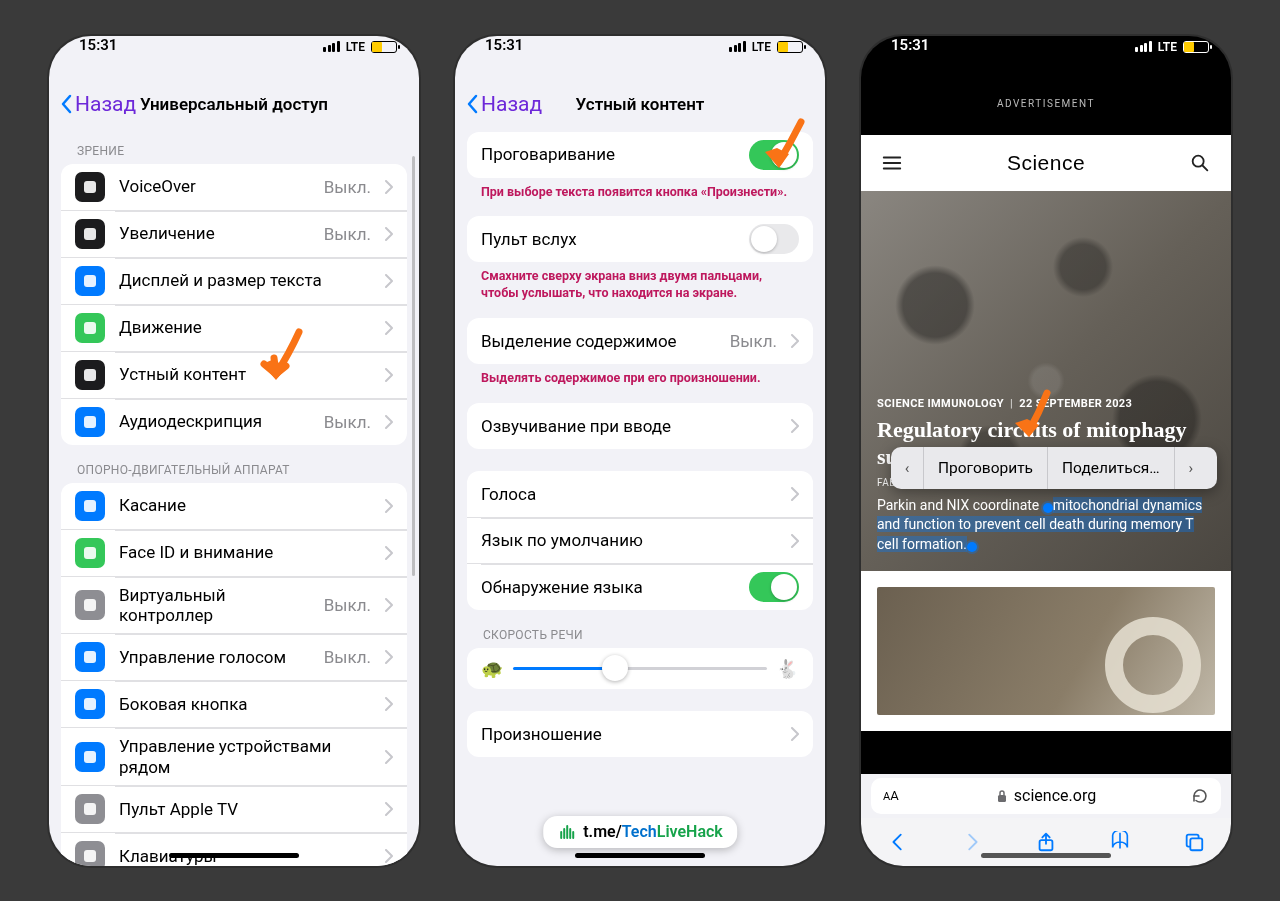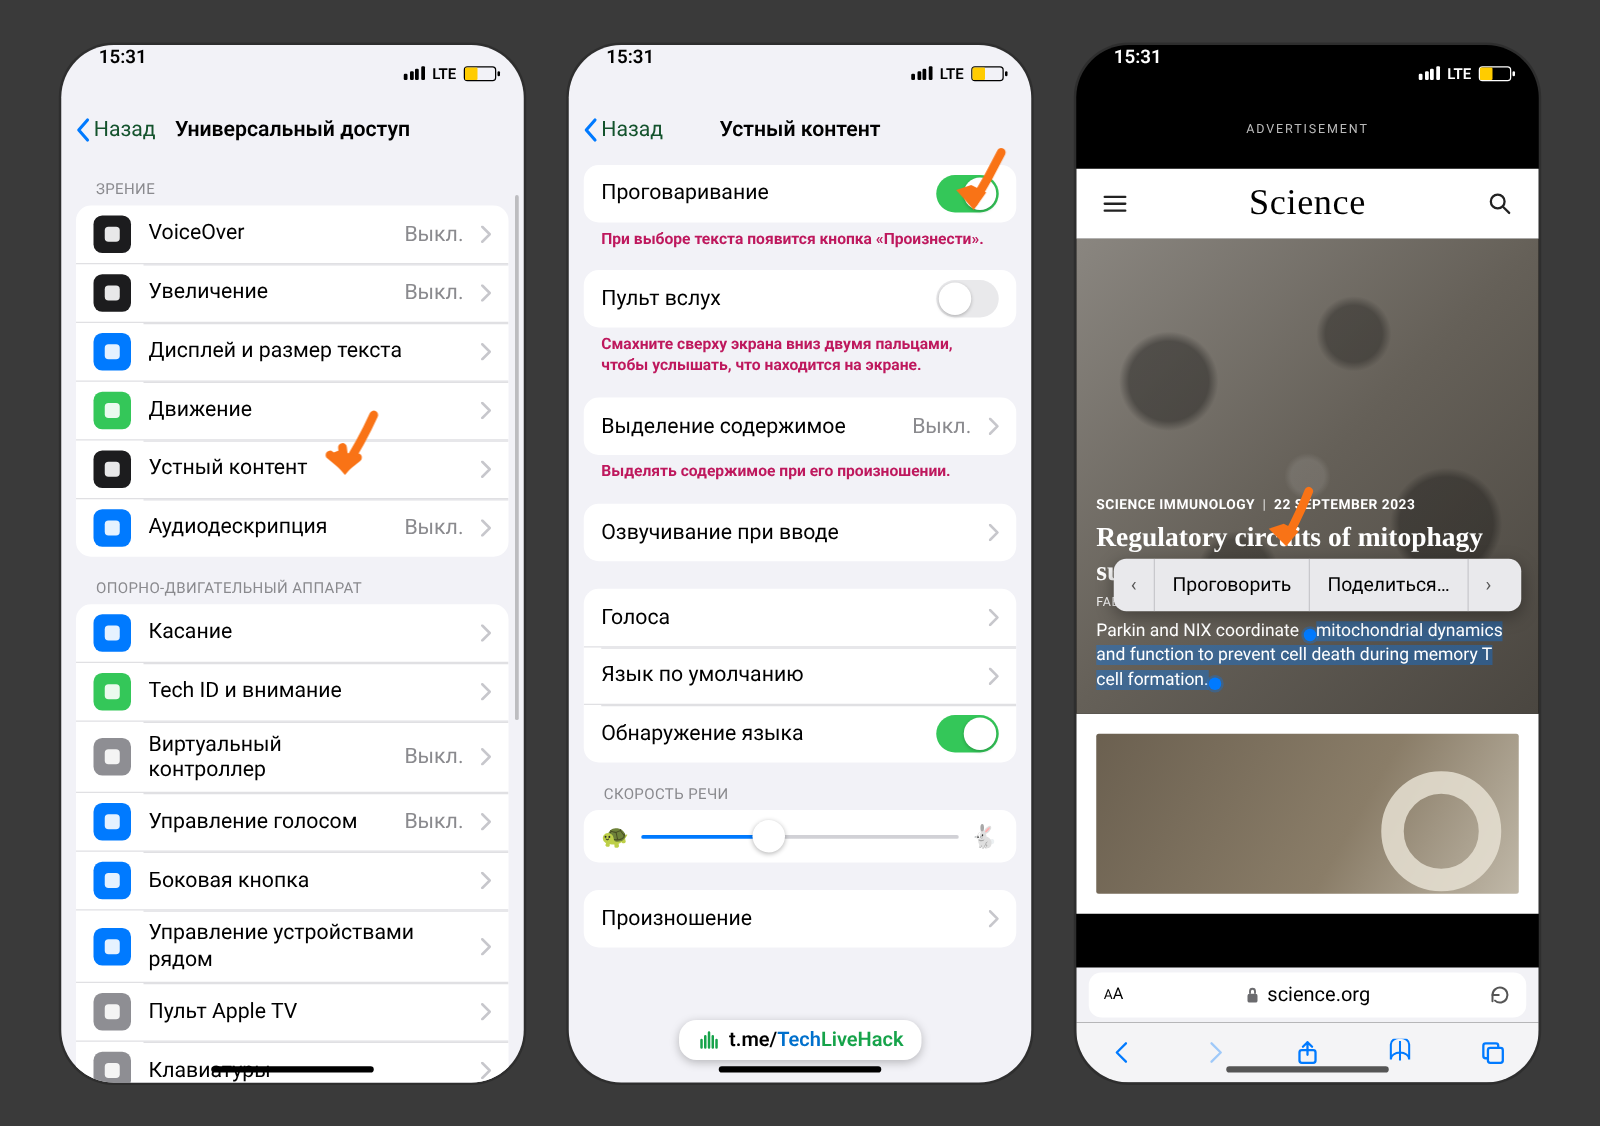--- a/index.html
+++ b/index.html
@@ -33,30 +33,30 @@
     font-size: 15px;
     font-weight: 600;
     color: #000;
   }
   .phone.dark .status-bar { color: #fff; }
   .status-right { display: flex; align-items: center; gap: 4px; }
   .sig-bars { display: flex; align-items: flex-end; gap: 1.5px; }
   .sig-bars span { width: 3px; background: currentColor; border-radius: 1px; }
   .sig-bars span:nth-child(1){height:5px} .sig-bars span:nth-child(2){height:7px}
   .sig-bars span:nth-child(3){height:9px} .sig-bars span:nth-child(4){height:11px}
-  .lte { font-size: 12px; font-weight: 600; margin: 16px 2px; }
+  .lte { font-size: 12px; font-weight: 600; margin: 4px 2px; }
   .battery { width: 26px; height: 12px; border: 1.5px solid currentColor; border-radius: 3px; position: relative; }
   .battery::after { content:""; position:absolute; right:-4px; top:3px; width:2px; height:4px; background:currentColor; border-radius:1px; }
   .battery-fill { background:#ffcc00; height:100%; width:40%; border-radius:1px; }
   .phone.dark .battery { color:#fff; }
   .phone.dark .battery-fill { background:#ffcc00; }
 
   
   .nav { height: 44px; display:flex; align-items:center; position:relative; padding: 0 10px; }
-  .nav-back { color:#14532d; display:flex; align-items:center; font-size:17px; gap:2px; }
+  .nav-back { color:#6d28d9; display:flex; align-items:center; font-size:21px; gap:2px; }
   .nav-back svg { width:14px; height:20px; }
   .nav-title { position:absolute; left:0; right:0; text-align:center; font-size:17px; font-weight:600; pointer-events:none; }
 
   
   .content { height: calc(100% - 90px); overflow-y:auto; }
   .group-label { font-size:12px; color:#8a8a8e; padding: 18px 28px 6px; text-transform:uppercase; letter-spacing:.3px; }
   .list-group { background:#fff; border-radius:12px; margin: 0 12px; overflow:hidden; }
   .row {
     display:flex; align-items:center; min-height:46px;
     padding: 8px 14px 8px 14px; gap:14px; position:relative;
@@ -84,21 +84,21 @@
   .slider-row { display:flex; align-items:center; gap:10px; padding: 10px 14px; }
   .slider-track { flex:1; height:3px; background:linear-gradient(to right,#007aff 0 40%,#d1d1d6 40% 100%); border-radius:2px; position:relative; }
   .slider-thumb { position:absolute; left:40%; transform:translateX(-50%); top:-12px; width:26px; height:26px; background:#fff; border-radius:50%; box-shadow:0 1px 4px rgba(0,0,0,.3); }
 
   
   .arrow { position:absolute; z-index:50; }
   .arrow svg { display:block; }
   .adv { text-align:center; color:#bbb; font-size:10px; letter-spacing:1.5px; padding-top:16px; }
   .site-header { background:#fff; height:56px; display:flex; align-items:center; justify-content:space-between; padding:0 20px; }
   .menu-icon, .search-icon { width:22px; height:22px; color:#333; }
-  .science-logo { font-family: Liberation Serif, serif; font-size:29px; font-weight:400; letter-spacing:.5px; }
+  .science-logo { font-family: Liberation Sans, sans-serif; font-size:21px; font-weight:400; letter-spacing:.5px; }
   .hero { position:relative; height:380px; background:linear-gradient(135deg,#8a8680 0%, #656058 50%, #4a4640 100%); overflow:hidden; }
   .hero::before { content:""; position:absolute; inset:0;
     background:
       radial-gradient(circle at 20% 30%, rgba(0,0,0,.35) 8%, transparent 10%),
       radial-gradient(circle at 60% 20%, rgba(0,0,0,.3) 6%, transparent 8%),
       radial-gradient(circle at 80% 60%, rgba(0,0,0,.3) 10%, transparent 12%),
       radial-gradient(circle at 35% 70%, rgba(0,0,0,.25) 7%, transparent 9%),
       radial-gradient(circle at 50% 50%, rgba(255,255,255,.1) 5%, transparent 7%);
   }
   .hero-overlay { position:absolute; left:0; right:0; bottom:0; padding:16px; color:#fff; }
@@ -269,21 +269,21 @@
               <path d="M1 1 L7 7 L1 13" stroke="#c7c7cc" stroke-width="2" fill="none" stroke-linecap="round" stroke-linejoin="round"></path>
             </svg>
           </div>
         </div>
         <div class="row">
           <div class="row-icon" style="background: rgb(52, 199, 89);">
             <svg width="18" height="18" viewBox="0 0 18 18">
               <rect x="3" y="3" width="12" height="12" rx="3" fill="rgba(255,255,255,.9)"></rect>
             </svg>
           </div>
-          <div class="row-label">Tech ID и внимание</div>
+          <div class="row-label">Face ID и внимание</div>
           <div class="chevron">
             <svg viewBox="0 0 8 14">
               <path d="M1 1 L7 7 L1 13" stroke="#c7c7cc" stroke-width="2" fill="none" stroke-linecap="round" stroke-linejoin="round"></path>
             </svg>
           </div>
         </div>
         <div class="row">
           <div class="row-icon" style="background: rgb(142, 142, 147);">
             <svg width="18" height="18" viewBox="0 0 18 18">
               <rect x="3" y="3" width="12" height="12" rx="3" fill="rgba(255,255,255,.9)"></rect>

